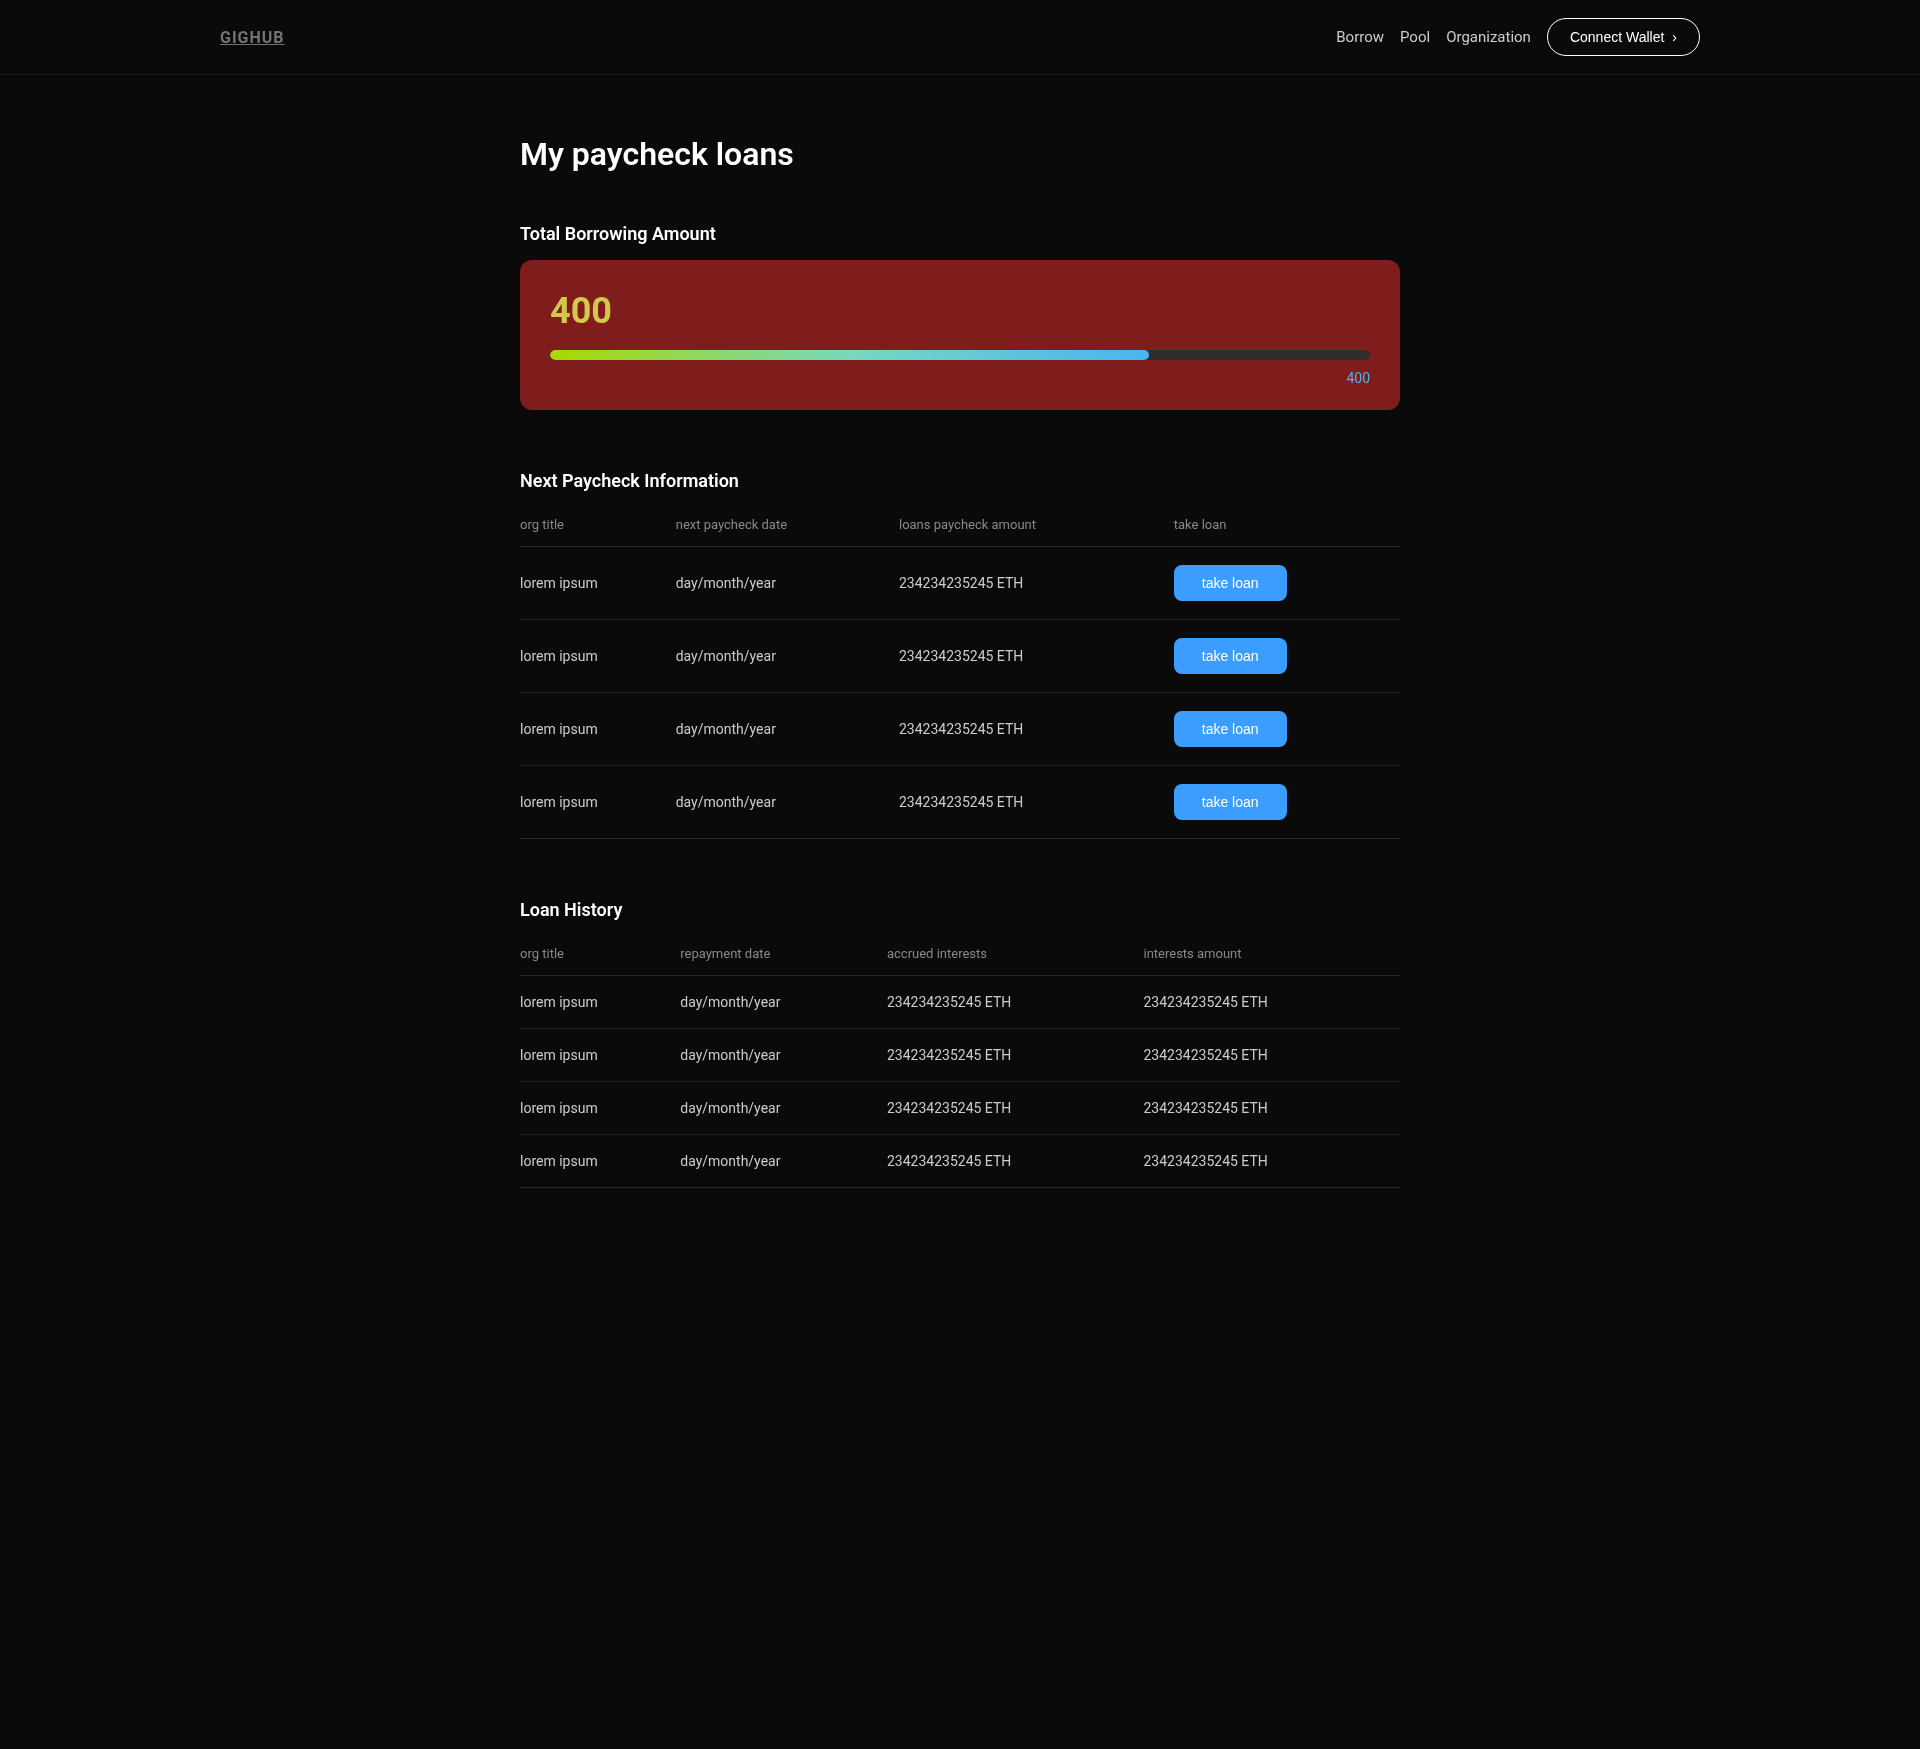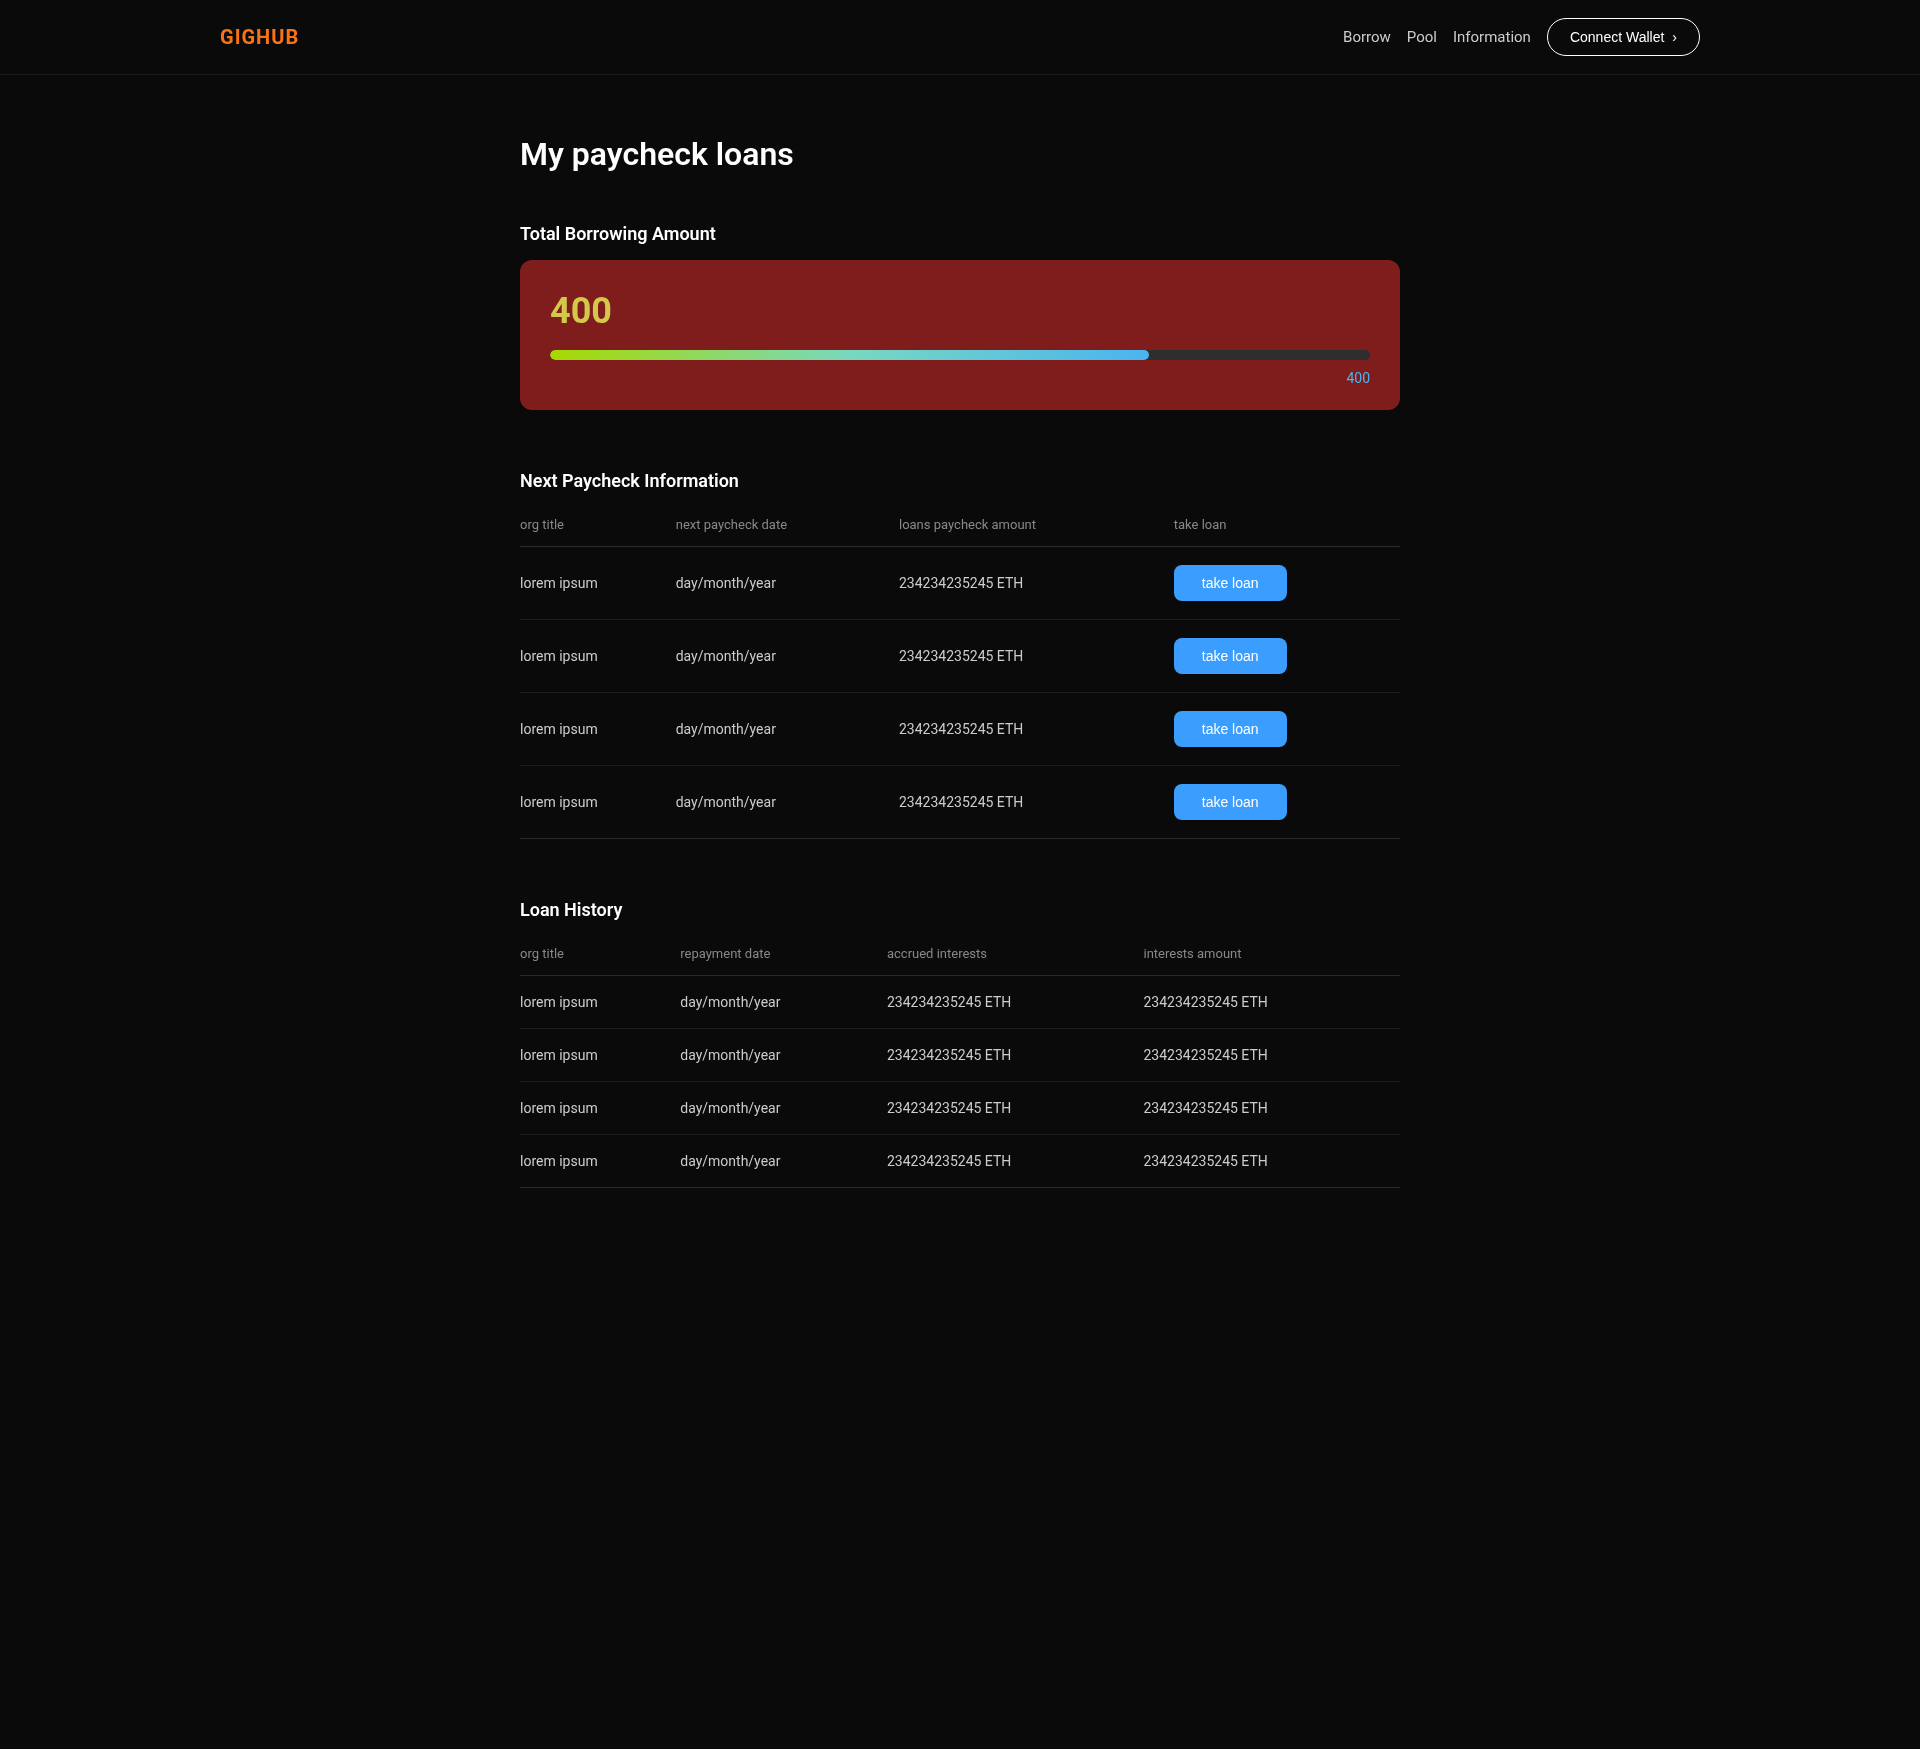--- a/index.html
+++ b/index.html
@@ -19,24 +19,25 @@
     
     nav {
       display: flex;
       align-items: center;
       justify-content: space-between;
       padding: 18px 220px;
       border-bottom: 1px solid #1a1a1a;
     }
 
     .nav-logo {
-      font-size: 20px;
+      font-size: 16px;
       font-weight: 700;
-      color: #f97316;
+      color: #737373;
       letter-spacing: 1px;
+      text-decoration: underline;
     }
 
     .nav-links {
       display: flex;
       align-items: center;
       gap: 16px;
     }
 
     .nav-link {
       color: #cccccc;
@@ -178,21 +179,21 @@
     }
   </style>
 </head>
 <body>
 
 <nav>
   <span class="nav-logo">GIGHUB</span>
   <div class="nav-links">
     <a class="nav-link">Borrow</a>
     <a class="nav-link">Pool</a>
-    <a class="nav-link">Information</a>
+    <a class="nav-link">Organization</a>
     <button class="connect-wallet-btn">
       <span>Connect Wallet</span>
       <span>›</span>
     </button>
   </div>
 </nav>
 
 <div class="main-content">
 
   <h1 class="page-title">My paycheck loans</h1>

